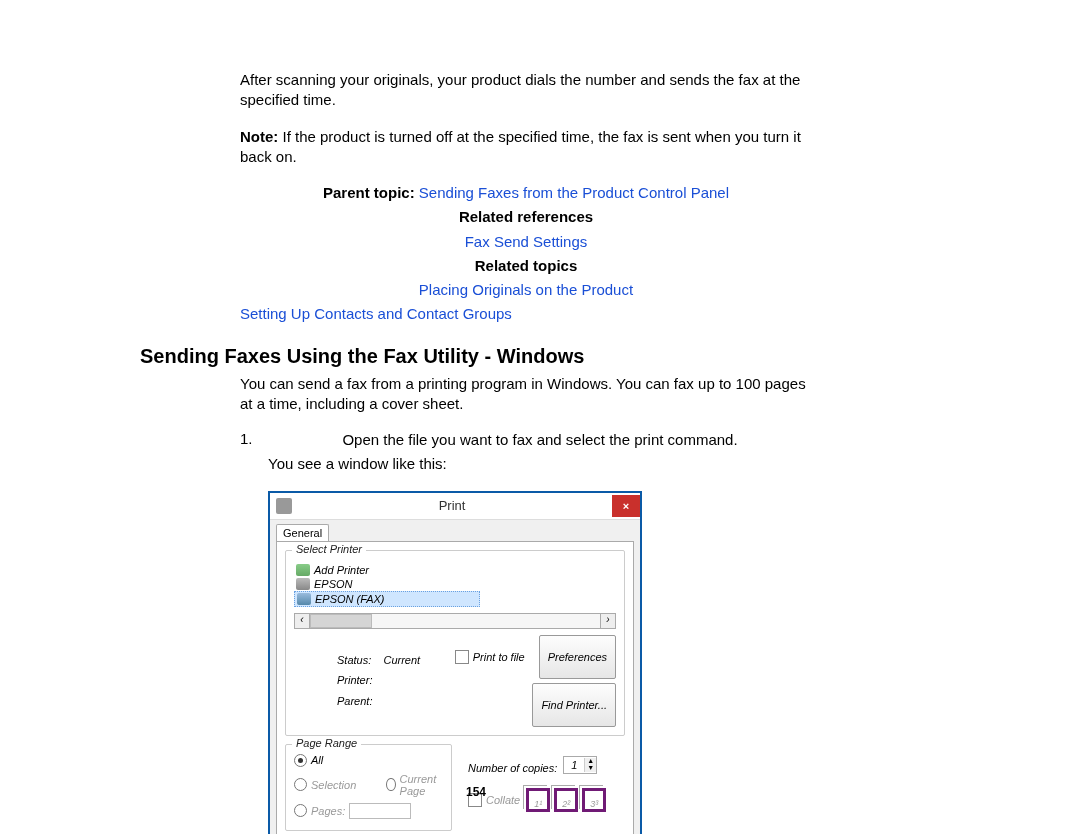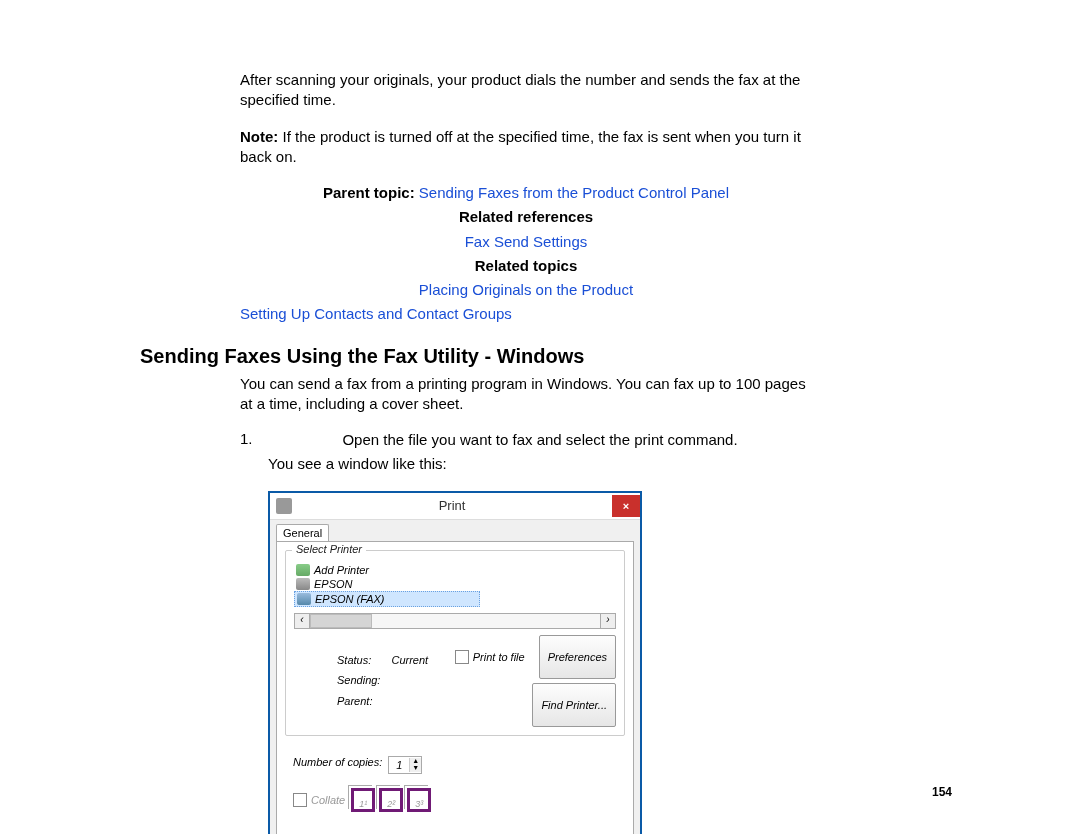--- a/index.html
+++ b/index.html
@@ -41,21 +41,21 @@
   }
   .ol-num {
     width: 28px;
     flex: none;
   }
   .ol-body { flex: 1; }
   .page-number {
     position: absolute;
     bottom: 35px;
     left: 0; right: 0;
-    text-align: right;
+    text-align: center;
     font-size: 12px;
     font-weight: bold;
   }
 
   
   .win-dialog {
     width: 370px;
     border: 2px solid #0a5aa7;
     background: #f0f0f0;
     font-family: "Segoe UI", Tahoma, sans-serif;
@@ -365,21 +365,21 @@
 
               <div class="status-row">
                 <div class="status-left">
                   <table>
                     <tbody>
                         <tr>
                       <td>Status:</td>
                       <td>Current</td>
                     </tr>
                     <tr>
-                      <td>Sending:</td>
+                      <td>Printer:</td>
                       <td></td>
                     </tr>
                     <tr>
                       <td>Parent:</td>
                       <td></td>
                     </tr>
                   </tbody>
                     </table>
                 </div>
                 <div class="status-right">
@@ -389,23 +389,45 @@
                       <span>Print to file</span>
                     </div>
                     <div class="winbtn">Preferences</div>
                   </div>
                   <div class="winbtn">Find Printer...</div>
                 </div>
               </div>
             </div>
 
             <div class="two-col">
+              <div class="group">
+                <span class="group-title-inline">Page Range</span>
+                <div class="radio-row">
+                  <span class="radio checked"></span>
+                  <span>All</span>
+                </div>
+                <div style="display:flex;gap:30px;">
+                  <div class="radio-row disabled">
+                    <span class="radio"></span>
+                    <span>Selection</span>
+                  </div>
+                  <div class="radio-row disabled">
+                    <span class="radio"></span>
+                    <span>Current Page</span>
+                  </div>
+                </div>
+                <div class="radio-row disabled">
+                  <span class="radio"></span>
+                  <span>Pages:</span>
+                  <span class="pages-input"></span>
+                </div>
+              </div>
 
               <div class="group" style="border:none;">
-                <div style="display:flex;align-items:flex-start;gap:6px;margin-top:6px;">
+                <div style="display:flex;align-items:flex-end;gap:6px;margin-top:6px;">
                   <span>Number of copies:</span>
                   <span class="spinner">
                     <span class="spinner-val">1</span>
                     <span class="spinner-arrows">
                       <span>▲</span>
                       <span>▼</span>
                     </span>
                   </span>
                 </div>
                 <div style="display:flex;align-items:center;margin-top:14px;" class="disabled">

